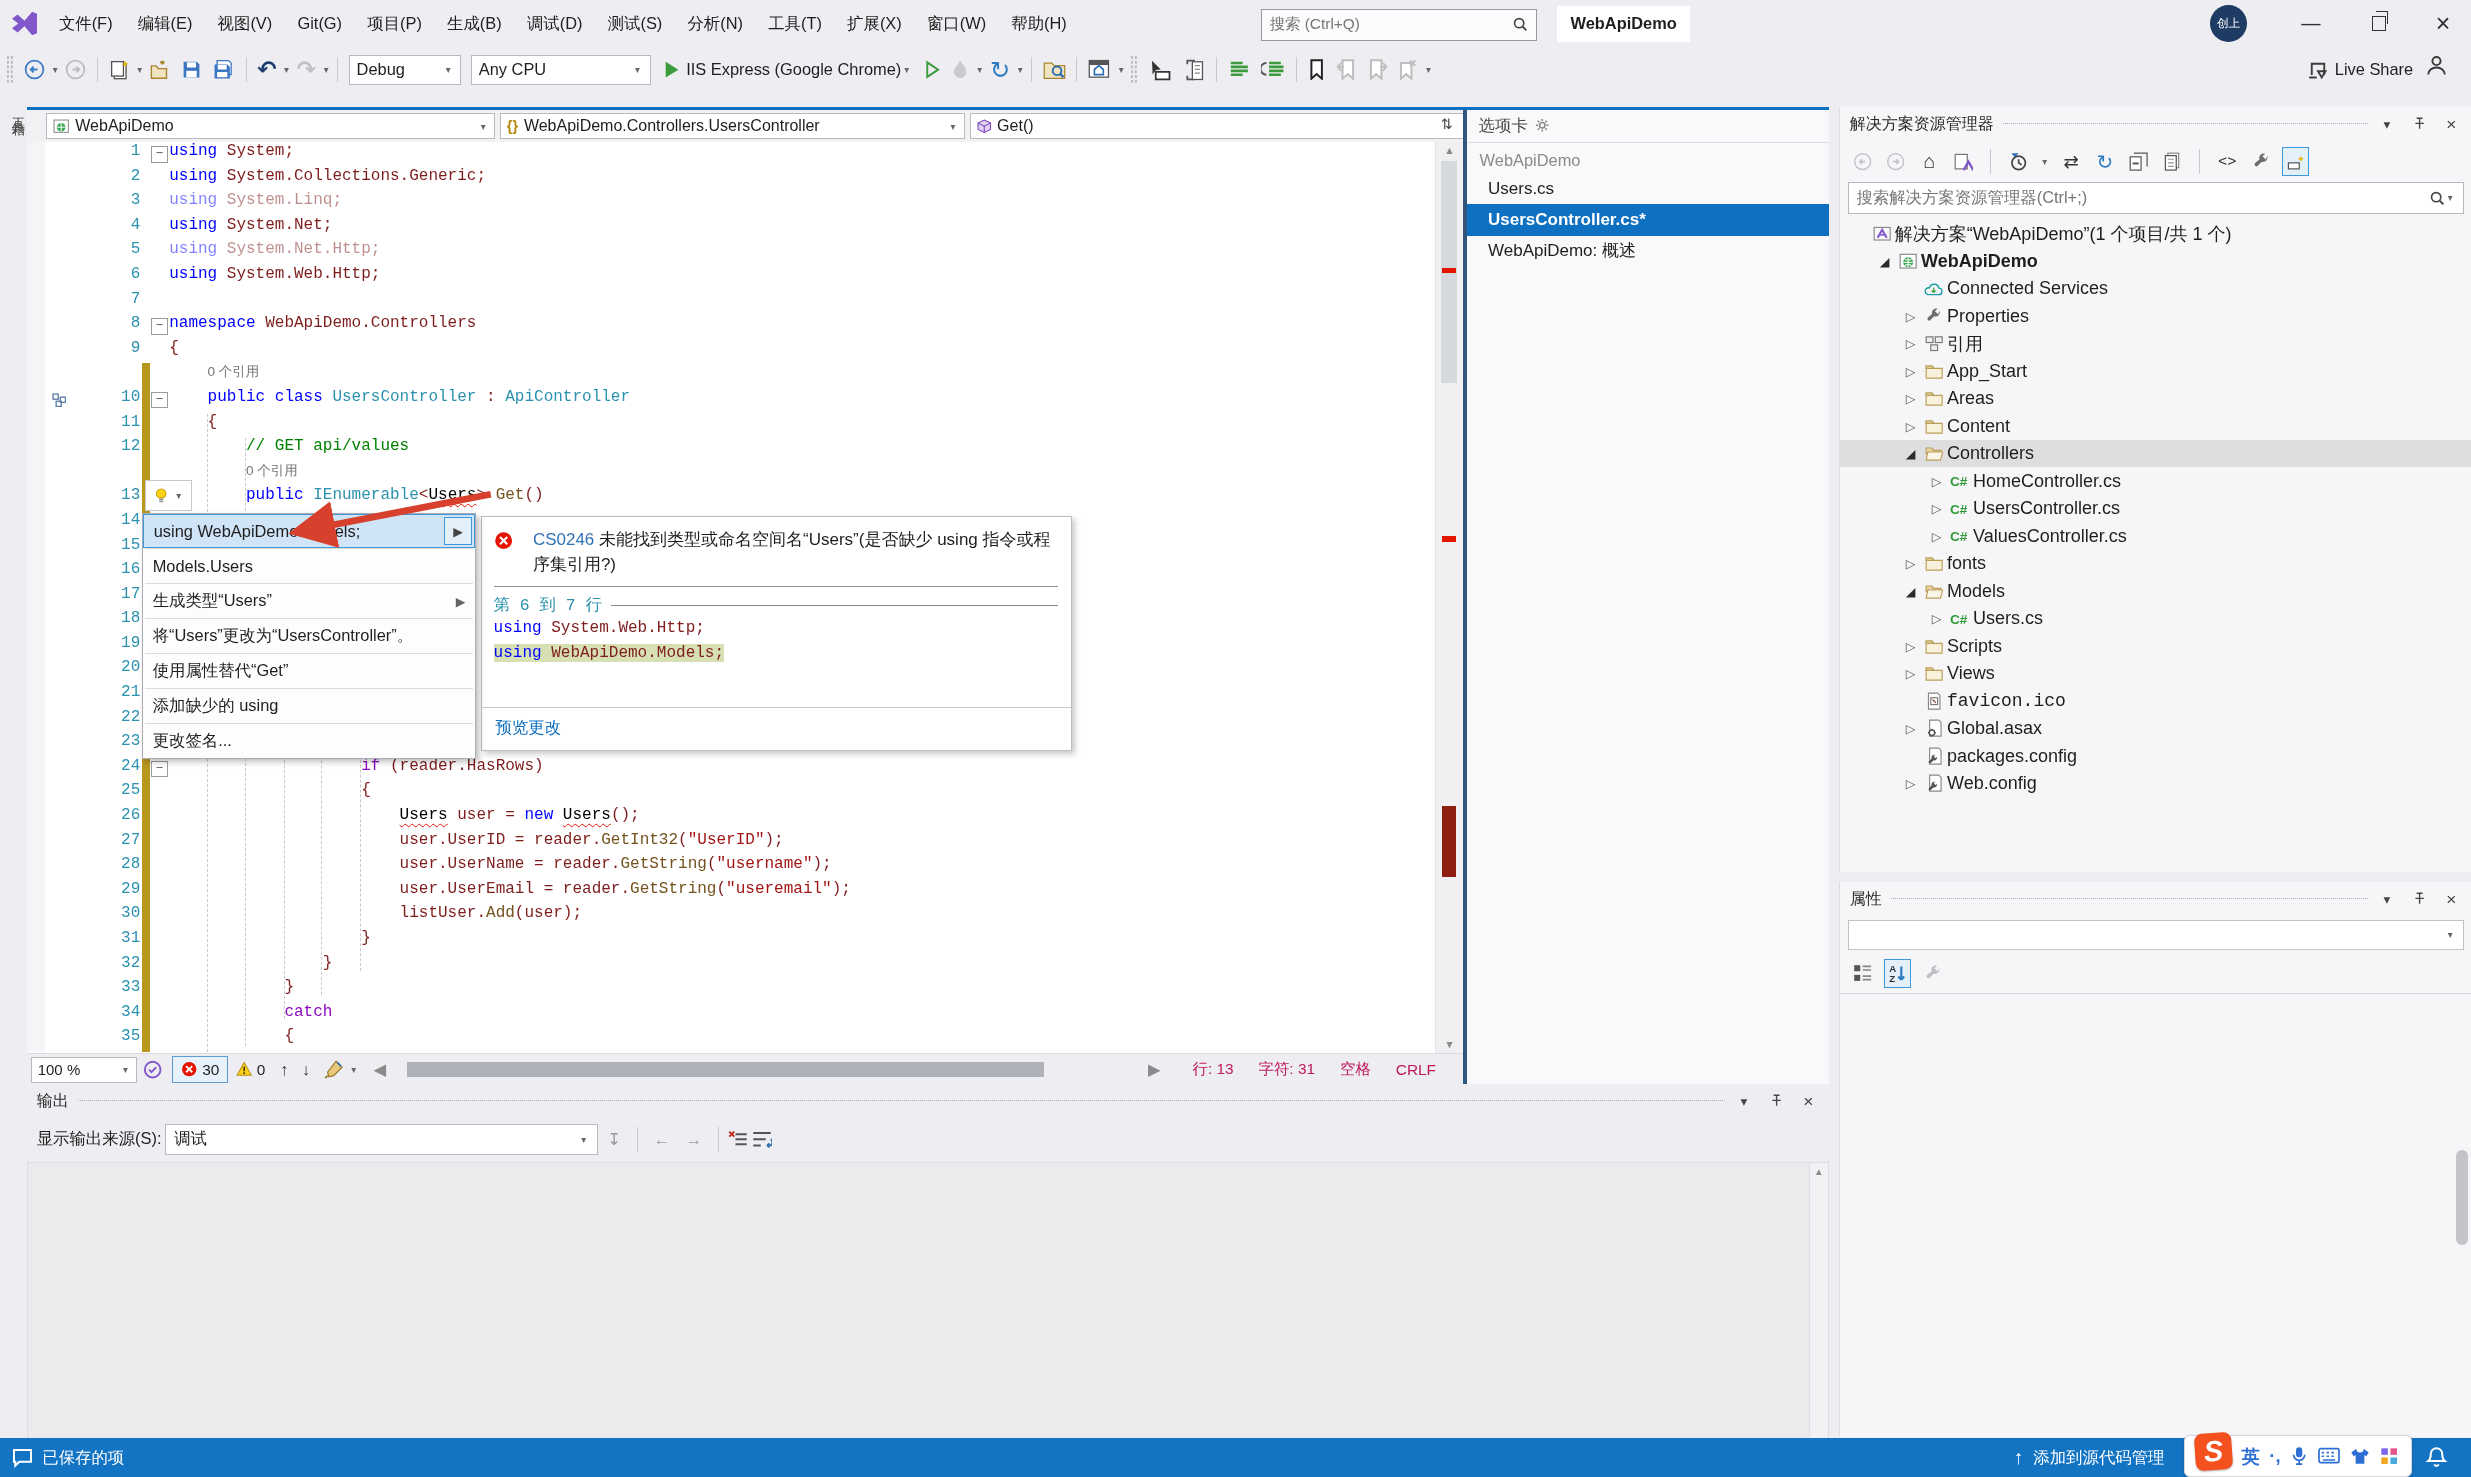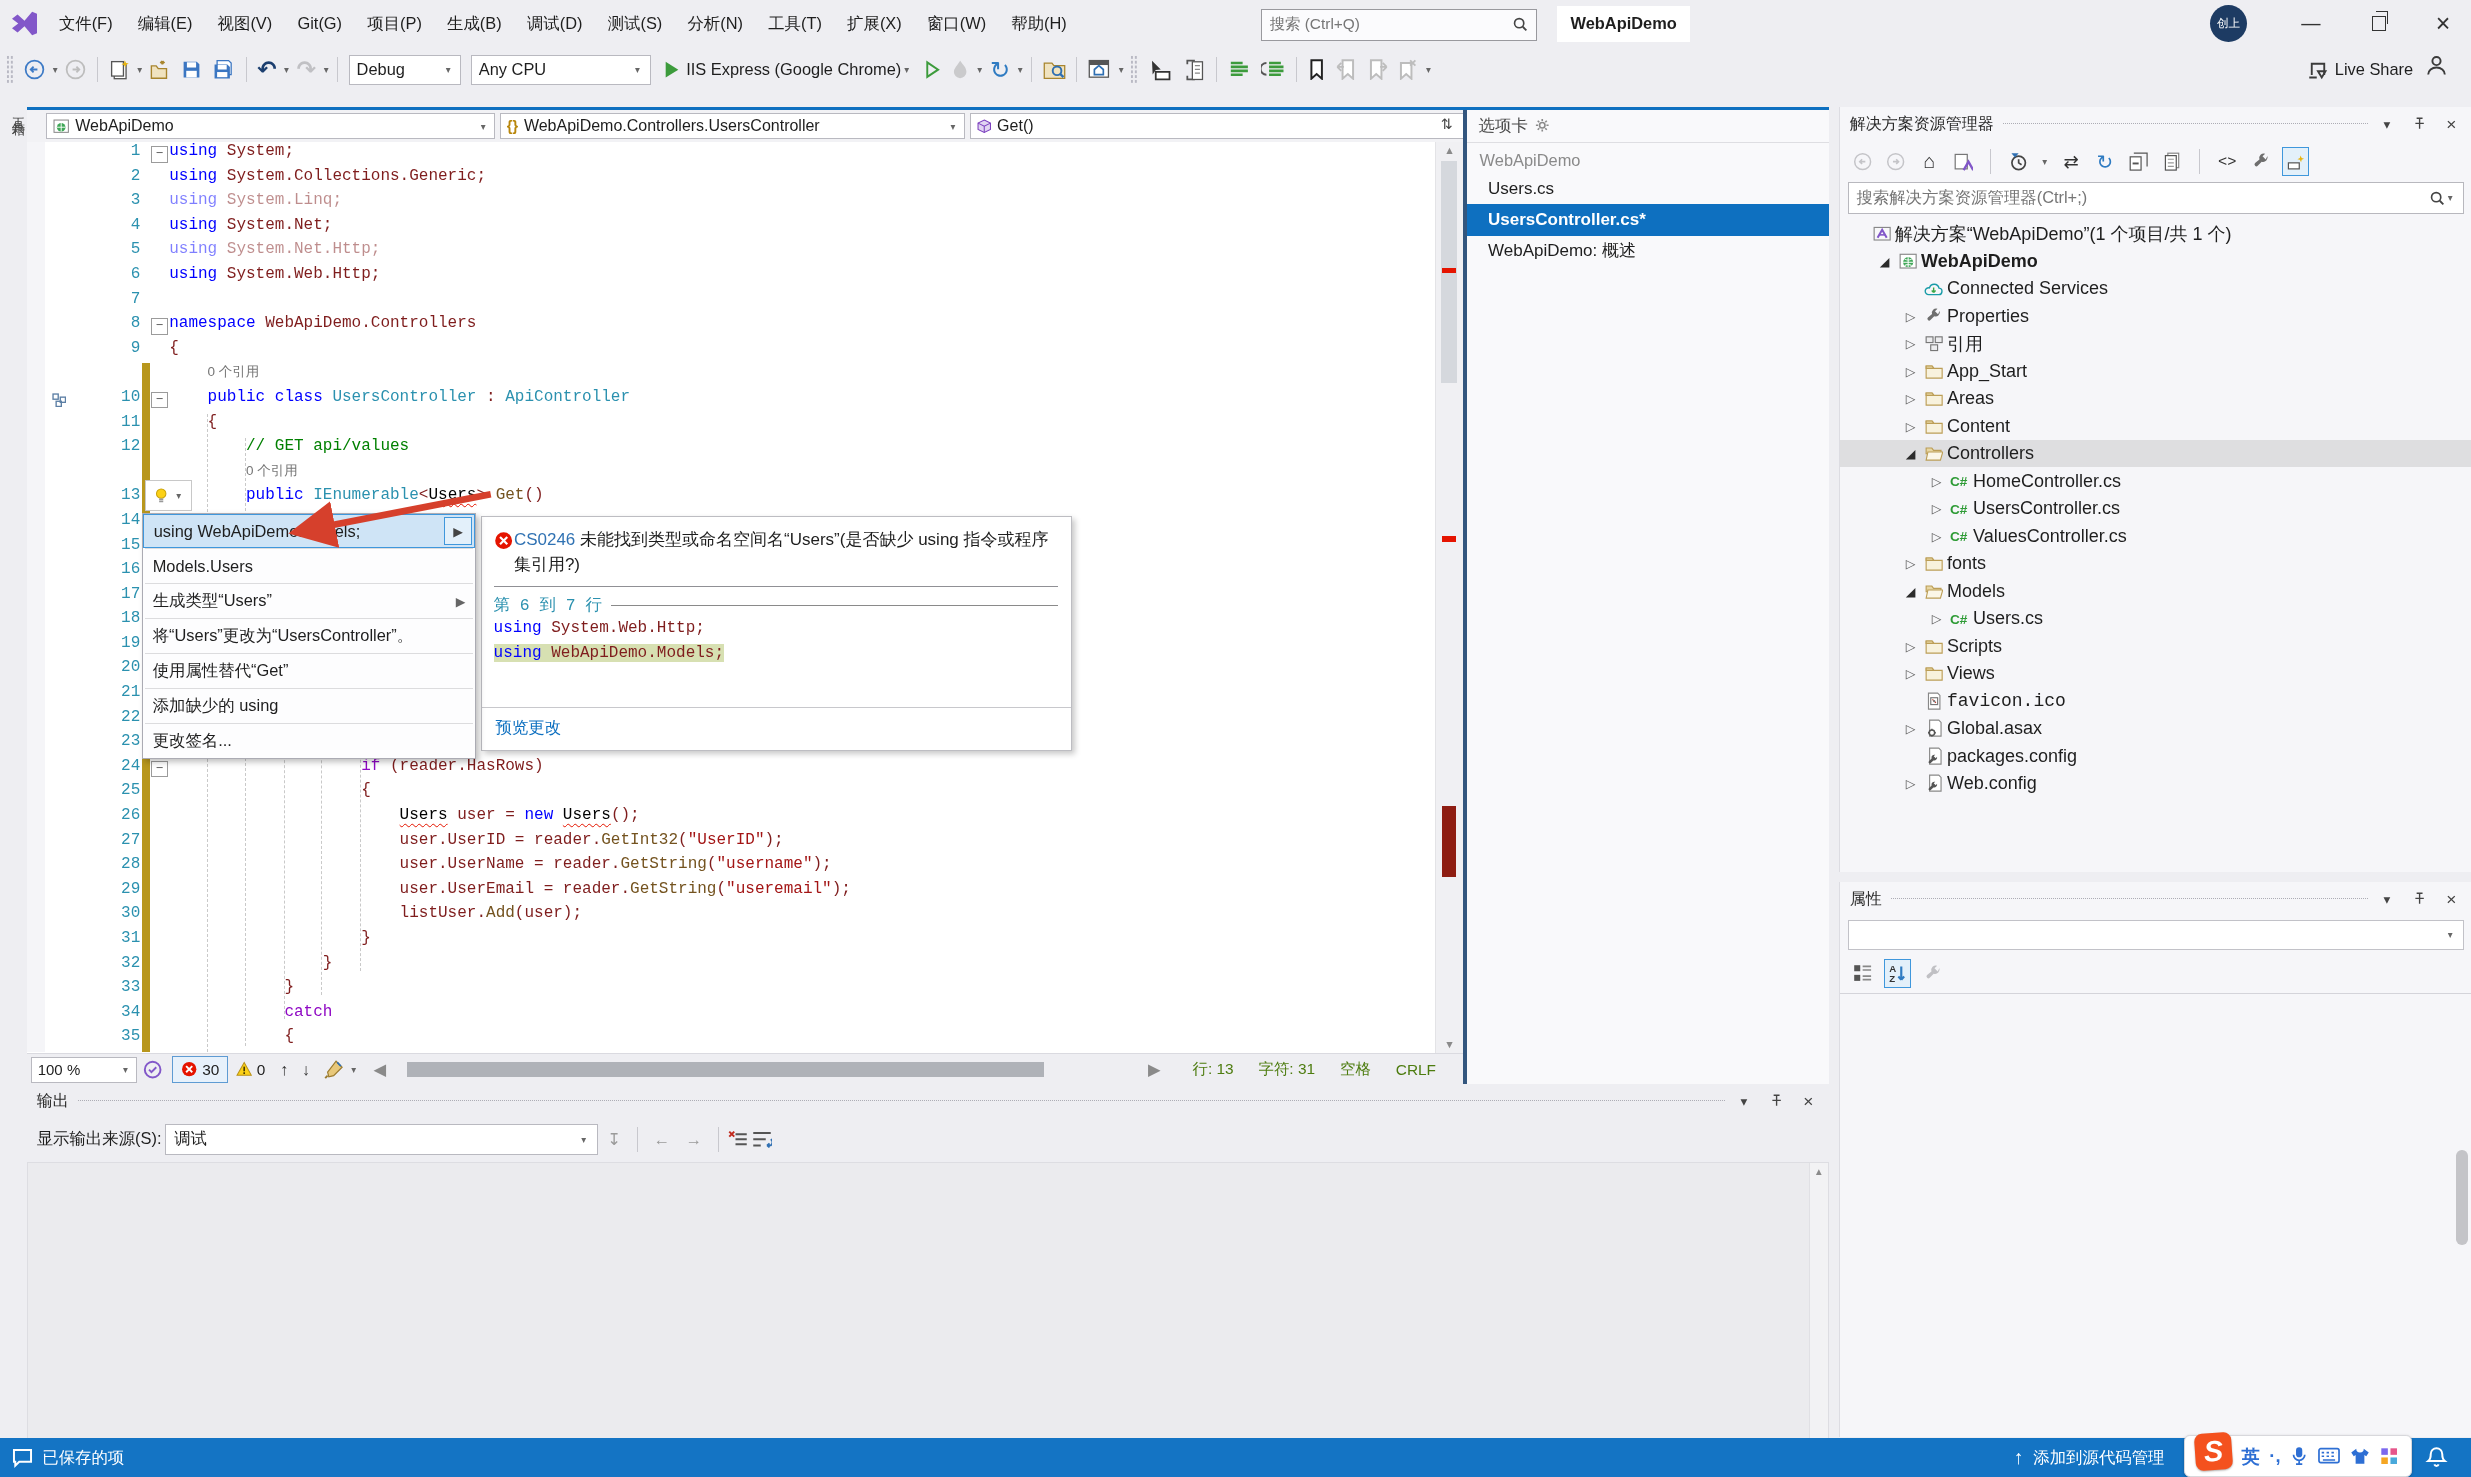--- a/index.html
+++ b/index.html
@@ -70,37 +70,37 @@
   .smark{position:absolute;left:5.8px;width:14.5px;background:#E51400}
   #vthumb{position:absolute;left:4.8px;top:19.3px;width:16.4px;height:222px;background:#D5D8DD}
   
   #ebottom{position:absolute;left:0;bottom:0;width:100%;height:31px;background:#EEEEF2;display:flex;align-items:center;font-size:15.4px;border-top:1px solid #DADAE0}
   #zoomcombo{width:93px;height:24px;background:#fff;border:1px solid #B9B9C0;margin-left:3.9px;display:flex;align-items:center;justify-content:space-between;padding:0 5.8px;font-size:15px}
   .ebox{display:flex;align-items:center;gap:4.8px;padding:0 7.7px;height:25px}
   #errbox{border:1px solid #5E9BD3;background:#E7F1FB;margin-left:9.7px}
   .ctrlarrow{color:#333;font-size:16.4px;padding:0 6.8px}
   #hthumb{height:15.4px;background:#AFB2B8;width:637px;margin-left:13.5px}
   #htrack{flex:1;display:flex;align-items:center}
-  .posinfo{color:#4d7c0f;margin-left:25px;white-space:nowrap}
+  .posinfo{color:#be185d;margin-left:25px;white-space:nowrap}
   #ebottom .endpad{width:27px}
 
   
   #bulbbtn{position:absolute;left:145px;top:480px;width:45px;height:29px;background:#fff;border:1px solid #C8C8C8;
            display:flex;align-items:center;justify-content:center;gap:3.9px;z-index:40}
   #qfmenu{position:absolute;left:142px;top:513px;width:332px;background:#FDFDFE;border:1px solid #ABABB3;z-index:50;
           box-shadow:2.9px 2.9px 5.8px rgba(0,0,0,.25);font-size:16.4px}
   .qitem{height:34px;display:flex;align-items:center;padding:0 9.7px;position:relative;color:#1E1E1E}
   .qitem .sub{margin-left:auto;color:#666;font-size:12.6px}
   .qitem.sel{background:#CFE4F6;border:1px solid #3F97DC;box-sizing:border-box}
   .qitem.sel .subbox{position:absolute;right:1.9px;top:1.9px;bottom:1.9px;width:26px;border:1px solid #3F97DC;background:#E3F0FA;
                      display:flex;align-items:center;justify-content:center;color:#444;font-size:12.6px}
   .qsep{height:1px;background:#DCDCDE;margin:0 1.9px}
   #errtip{position:absolute;left:481px;top:516px;width:591px;box-sizing:border-box;background:#fff;border:1px solid #BDBDC2;z-index:45;
           box-shadow:2.9px 2.9px 5.8px rgba(0,0,0,.22);padding:9.7px 13.5px 7.7px 11.6px;font-size:17px}
-  #errtip .r1{display:flex;gap:1px;line-height:1.5}
+  #errtip .r1{display:flex;gap:20px;line-height:1.5}
   #errtip .ecode{color:#3072B3}
   #errtip hr{border:none;border-top:1.4px solid #909095;margin:8.7px 0 6.8px 0}
   #errtip .range{display:flex;align-items:center;color:#2B91AF;font:16.4px "Liberation Mono","DejaVu Sans Mono",monospace}
   #errtip .range i{flex:1;height:1px;background:#8A8A8A;margin-left:9.7px}
   #errtip .pline{font:16px "Liberation Mono","DejaVu Sans Mono",monospace;line-height:25px;white-space:pre}
   #errtip .pline.added span.wrap{background:#D7E0B2}
   #errtip .spacer{height:41px}
   #errtip .divider2{height:1px;background:#C8C8CC;margin:0 -13.5px 0 -11.6px}
   #errtip .action{color:#0E70C0;padding:8.7px 0 3.9px 1.9px;font-size:16.4px}
   #arrowsvg{position:absolute;left:0;top:0;z-index:60;pointer-events:none}

